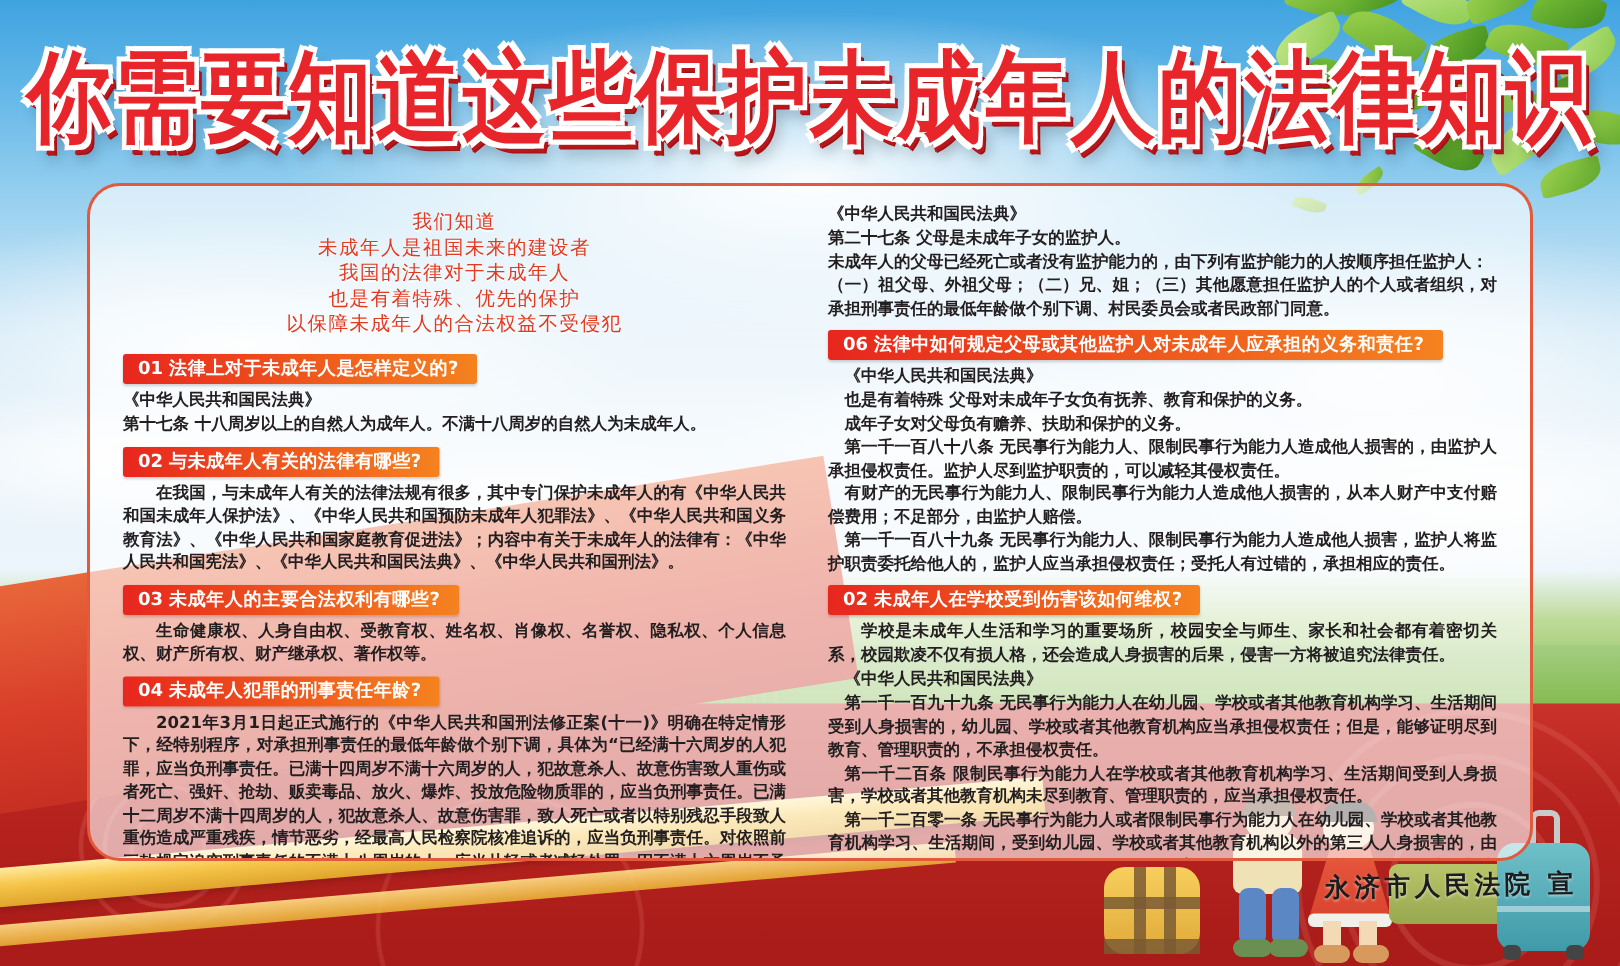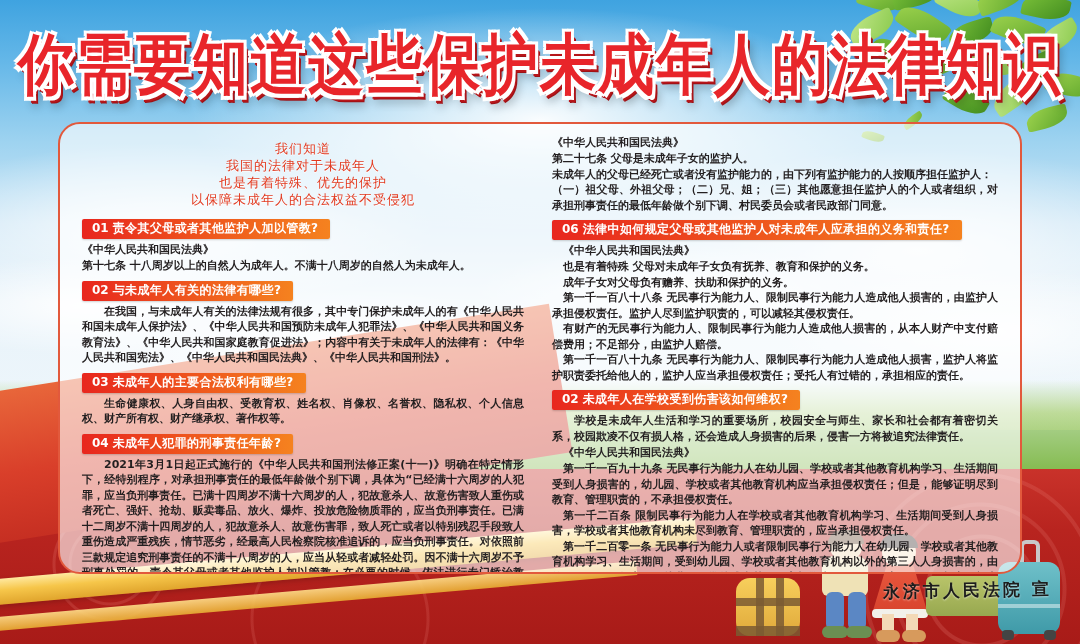--- a/index.html
+++ b/index.html
@@ -244,27 +244,28 @@
   <div class="title">你需要知道这些保护未成年人的法律知识</div>
 </div>
 
 <div class="panel">
   <div class="cols">
 
     <div class="col left">
 
       <div class="intro">
         <div class="line">我们知道</div>
+        <div class="line">未成年人是祖国未来的建设者</div>
         <div class="line">我国的法律对于未成年人</div>
         <div class="line">也是有着特殊、优先的保护</div>
         <div class="line">以保障未成年人的合法权益不受侵犯</div>
       </div>
 
       <div class="sec-head">
-        <span class="sec-bar"><span class="num">01</span><span>责令其父母或者其他监护人加以管教?</span></span>
+        <span class="sec-bar"><span class="num">01</span><span>法律上对于未成年人是怎样定义的?</span></span>
       </div>
       <p class="lawname">《中华人民共和国民法典》</p>
       <p class="body">第十七条 十八周岁以上的自然人为成年人。不满十八周岁的自然人为未成年人。</p>
 
       <div class="sec-head">
         <span class="sec-bar"><span class="num">02</span><span>与未成年人有关的法律有哪些?</span></span>
       </div>
       <p class="body indent">在我国，与未成年人有关的法律法规有很多，其中专门保护未成年人的有《中华人民共和国未成年人保护法》、《中华人民共和国预防未成年人犯罪法》、《中华人民共和国义务教育法》、《中华人民共和国家庭教育促进法》；内容中有关于未成年人的法律有：《中华人民共和国宪法》、《中华人民共和国民法典》、《中华人民共和国刑法》。</p>
 
       <div class="sec-head">

